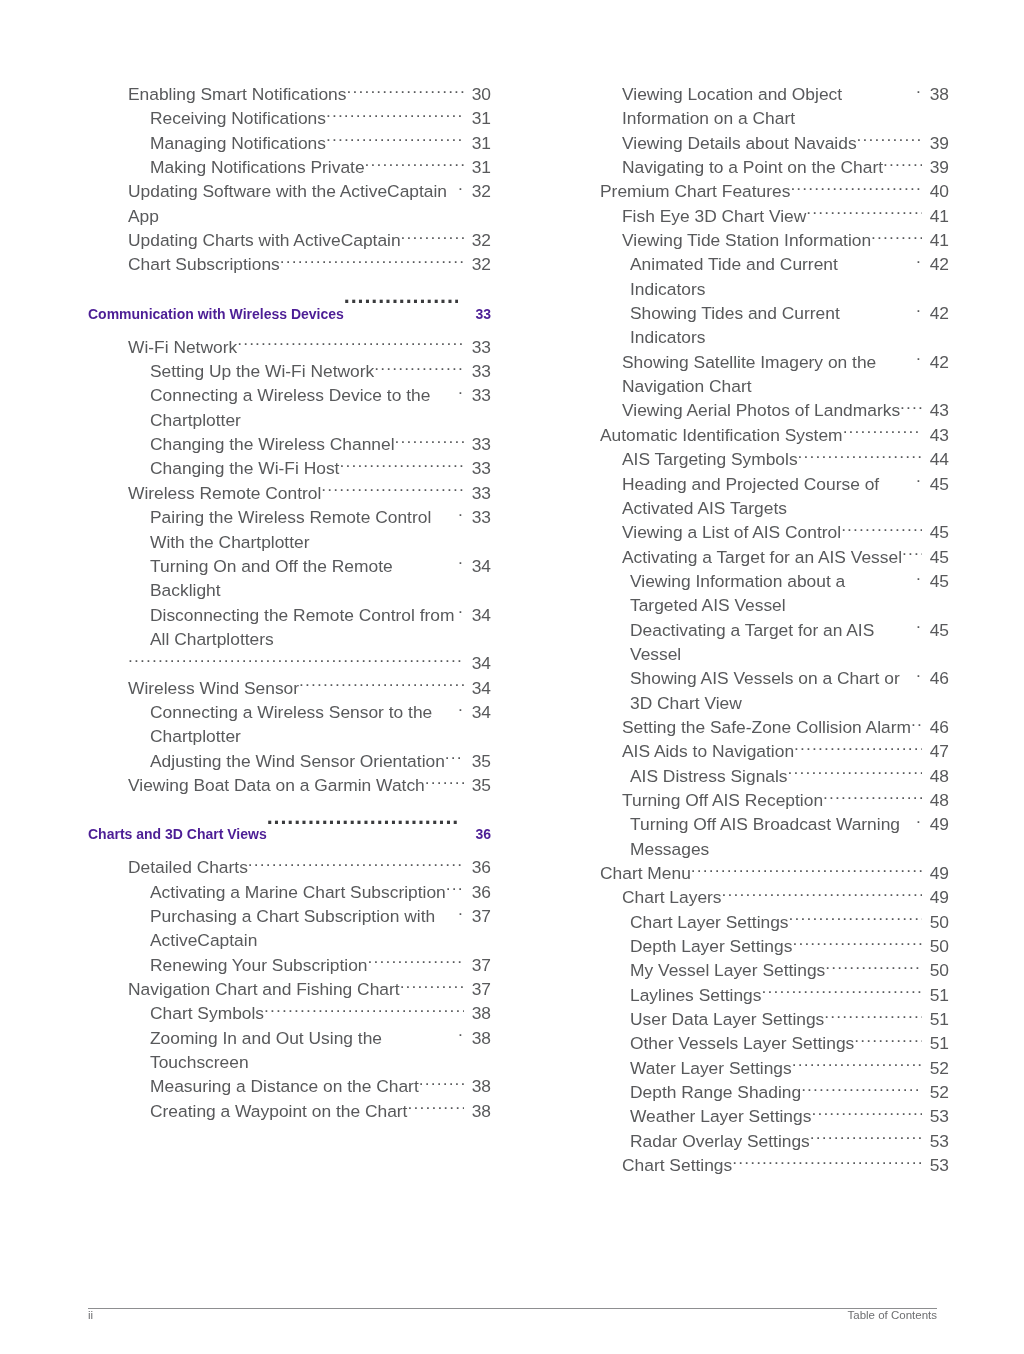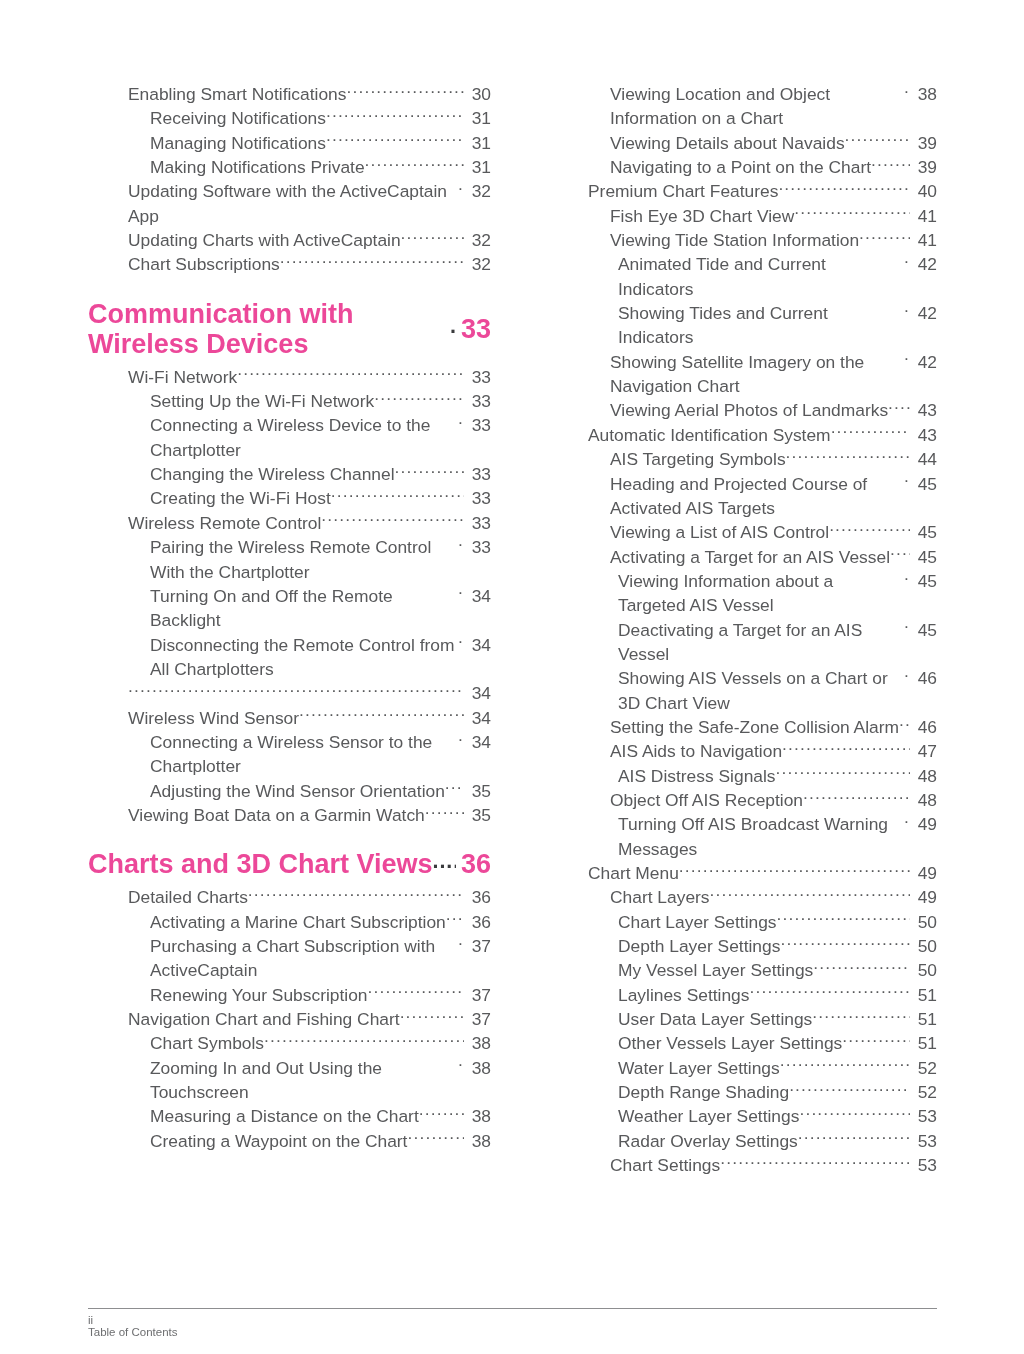--- a/index.html
+++ b/index.html
@@ -23,21 +23,21 @@
     height: 1354px;
     box-sizing: border-box;
   }
 
   .columns {
     position: absolute;
     left: 88px;
     top: 82px;
     width: 849px;
     display: flex;
-    gap: 43px;
+    gap: 55px;
   }
 
   .col {
     width: 403px;
     flex: 0 0 403px;
   }
 
   
   .entry {
     display: flex;
@@ -81,25 +81,25 @@
   .lvl0 { padding-left: 0px; }
   .lvl1 { padding-left: 40px; }
   .lvl2 { padding-left: 62px; }
   .lvl3 { padding-left: 84px; }
   .col-right .lvl1 { padding-left: 54px; }
   .col-right .lvl2 { padding-left: 76px; }
 
   
   .heading {
     display: flex;
-    align-items: center;
-    font-size: 27px;
+    align-items: flex-start;
+    font-size: 14px;
     font-weight: bold;
     line-height: 30px;
-    color: #ec4899;
+    color: #4c1d95;
     width: 100%;
     box-sizing: border-box;
     padding-left: 0px;
   }
   .heading .title {
     font-weight: bold;
   }
   .heading .leader {
     flex: 1 1 auto;
     min-width: 6px;
@@ -138,24 +138,22 @@
   }
   .footer-rule {
     border-top: 1.3px solid #8d8e90;
     width: 100%;
     height: 0;
   }
   .footer-row {
     display: flex;
     justify-content: space-between;
     align-items: baseline;
-    margin-top: 5px;
     font-size: 11.5px;
     color: #6d6e70;
-    flex-direction: column;
   }
   .footer-left { white-space: nowrap; }
   .footer-right { white-space: nowrap; }
 </style>
 </head>
 <body>
 
 <div class="page">
 
   <div class="columns">
@@ -216,21 +214,21 @@
           <span class="title">Connecting a Wireless Device to the Chartplotter</span>
           <span class="leader"></span>
           <span class="pageno">33</span>
         </div>
         <div class="entry lvl2">
           <span class="title">Changing the Wireless Channel</span>
           <span class="leader"></span>
           <span class="pageno">33</span>
         </div>
         <div class="entry lvl2">
-          <span class="title">Creating the Wi-Fi Host</span>
+          <span class="title">Changing the Wi-Fi Host</span>
           <span class="leader"></span>
           <span class="pageno">33</span>
         </div>
         <div class="entry lvl1">
           <span class="title">Wireless Remote Control</span>
           <span class="leader"></span>
           <span class="pageno">33</span>
         </div>
         <div class="entry lvl2">
           <span class="title">Pairing the Wireless Remote Control With the Chartplotter</span>
@@ -424,21 +422,21 @@
           <span class="title">AIS Aids to Navigation</span>
           <span class="leader"></span>
           <span class="pageno">47</span>
         </div>
         <div class="entry lvl3">
           <span class="title">AIS Distress Signals</span>
           <span class="leader"></span>
           <span class="pageno">48</span>
         </div>
         <div class="entry lvl2">
-          <span class="title">Object Off AIS Reception</span>
+          <span class="title">Turning Off AIS Reception</span>
           <span class="leader"></span>
           <span class="pageno">48</span>
         </div>
         <div class="entry lvl3">
           <span class="title">Turning Off AIS Broadcast Warning Messages</span>
           <span class="leader"></span>
           <span class="pageno">49</span>
         </div>
         <div class="entry lvl1">
           <span class="title">Chart Menu</span>

